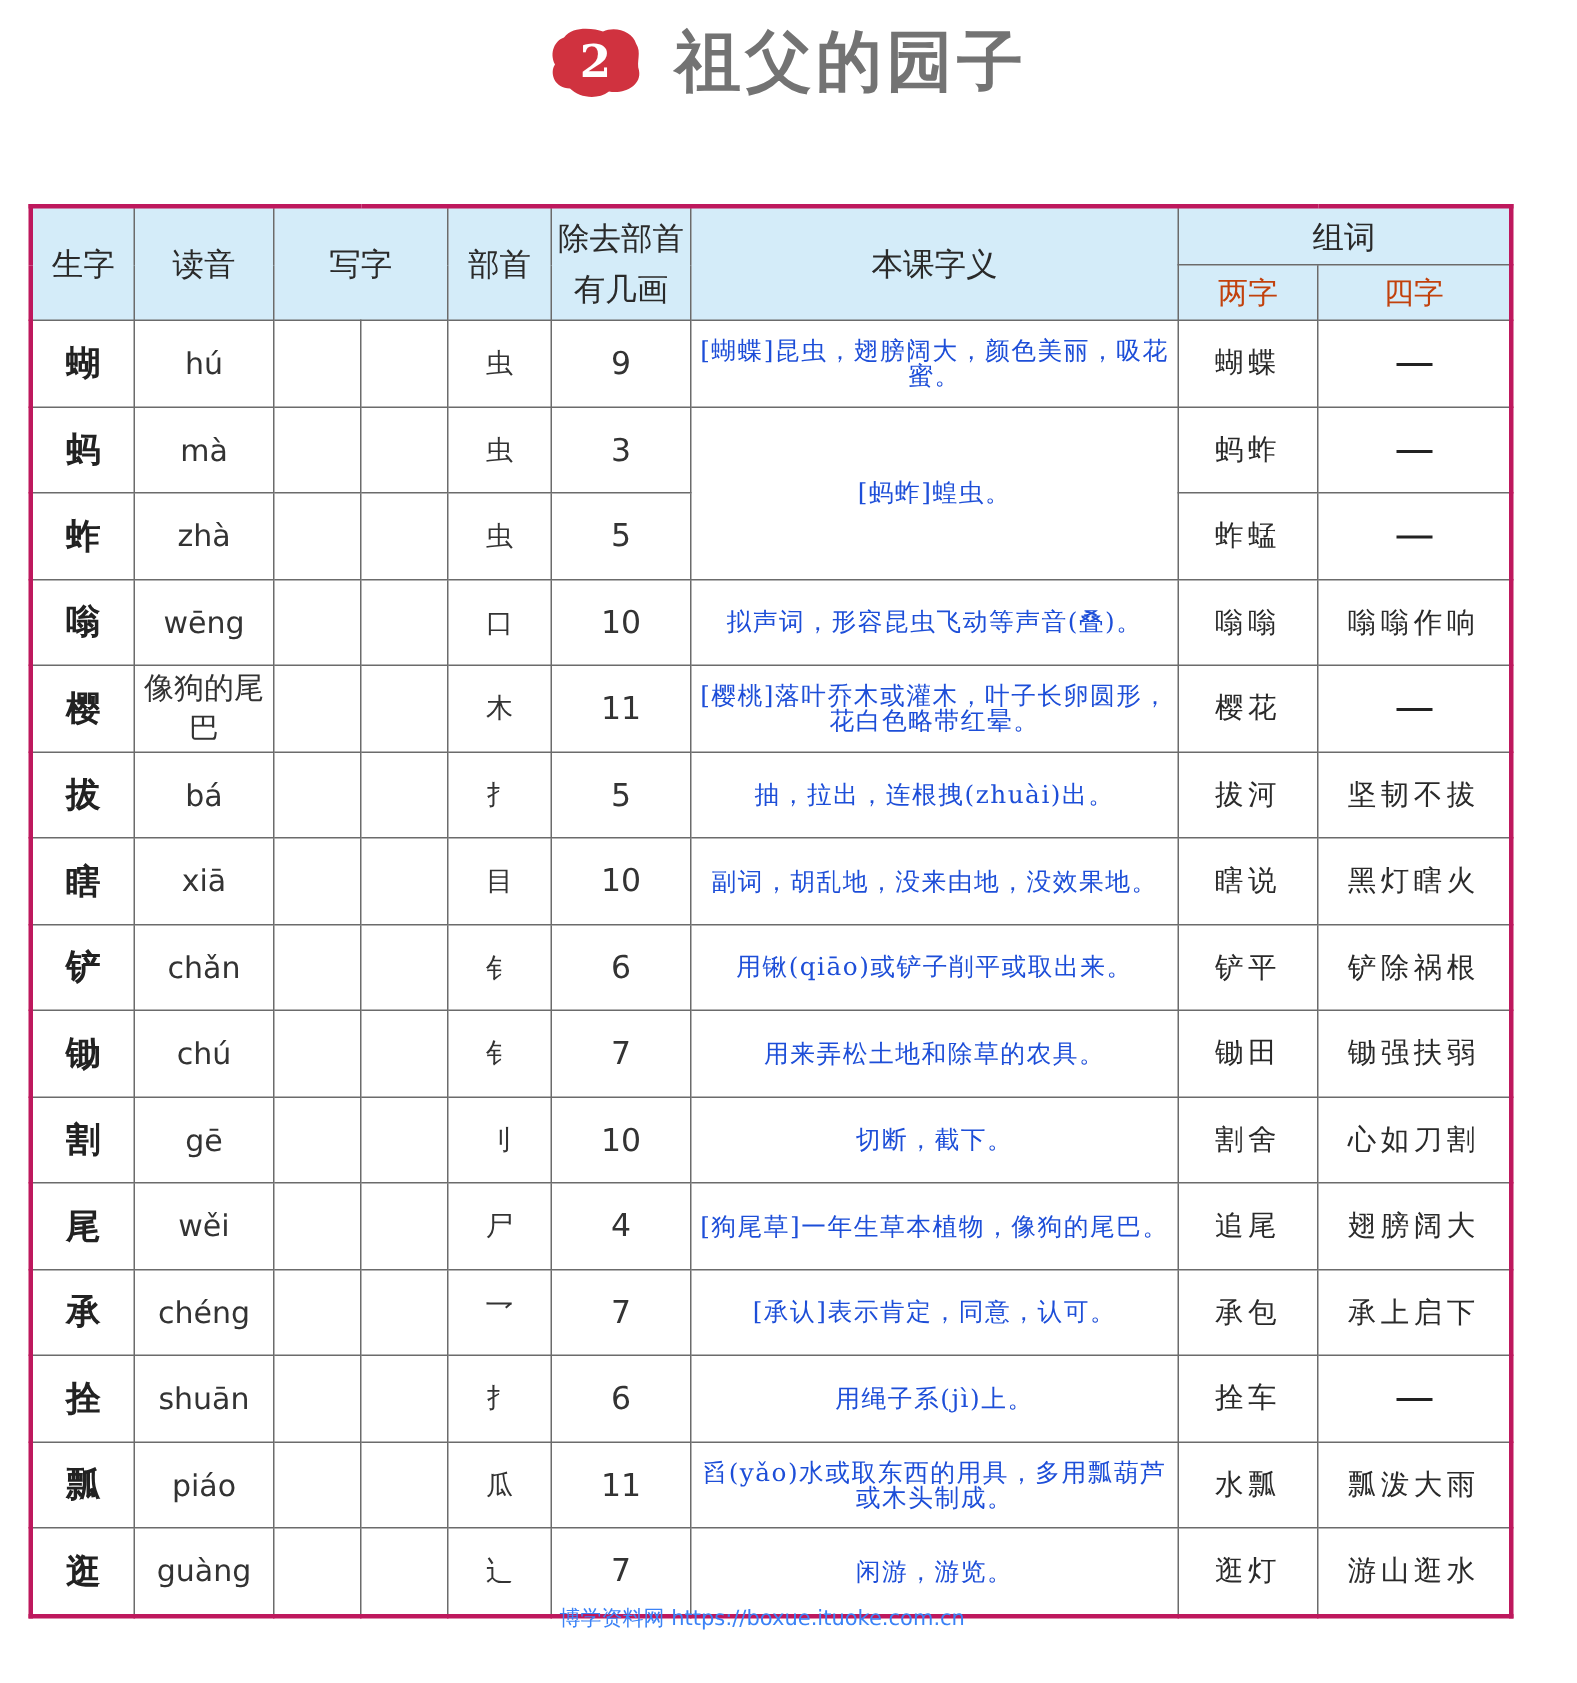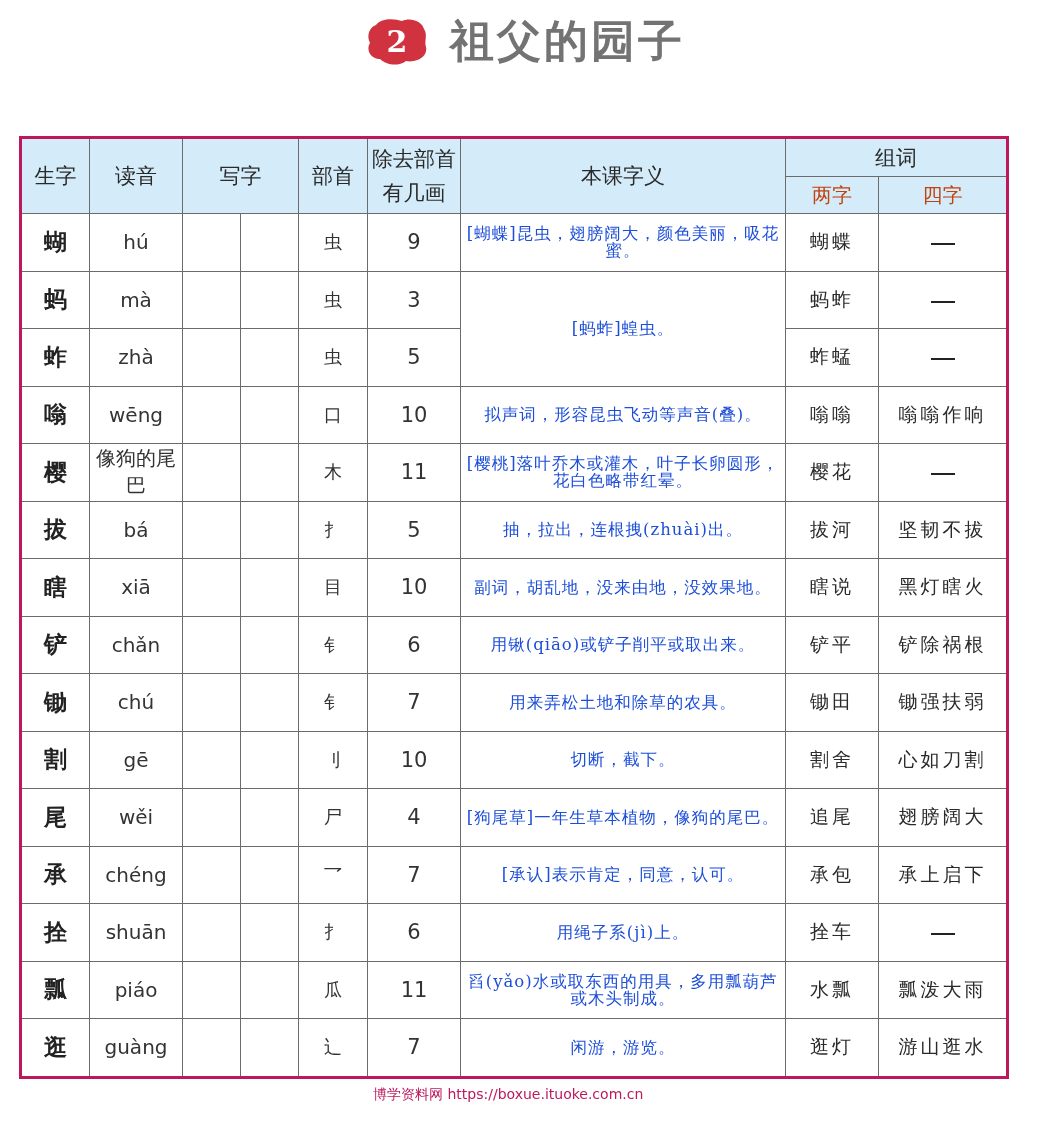--- a/index.html
+++ b/index.html
@@ -15,21 +15,21 @@
   tr.h1 th { height:37px; }
   tr.h2 th { height:36px; font-size:20px; font-family:Liberation Mono, monospace; color:#c2410c; }
   tr.row td { height:56.5px; background:#fff; }
   td.char { font-size:23px; font-weight:bold; color:#222; }
   td.py { font-size:20px; color:#333; font-family:"DejaVu Sans", sans-serif; }
   td.rad { font-size:18px; font-family:"DejaVu Serif", serif; color:#333; }
   td.num { font-size:21px; color:#333; }
   td.meaning { text-align:left; padding:2px 6px 2px 8px; font-size:16.5px; line-height:17px; font-family:"DejaVu Serif", serif; color:#1d4ed8; letter-spacing:1px; }
   td.w2, td.w4 { font-size:19px; font-family:"DejaVu Serif", serif; color:#2a2a2a; letter-spacing:3px; }
   .dash { display:inline-block; width:24px; height:2px; background:#222; vertical-align:middle; }
-  .watermark { position:absolute; left:373px; top:1070px; font-size:14px; color:#be185d; font-family:"DejaVu Sans", sans-serif;margin-top:16px; }
+  .watermark { position:absolute; left:373px; top:1070px; font-size:14px; color:#3b82f6; font-family:"DejaVu Sans", sans-serif; }
 </style>
 </head>
 <body>
 
 <div class="title-wrap">
   <div class="badge">
     <svg width="62" height="52" viewBox="0 0 62 52">
       <path d="M10 10 C16 2,30 4,36 6 C44 2,56 6,58 14 C62 20,58 26,60 32 C62 42,50 48,40 46 C32 52,20 50,14 44 C4 44,0 34,4 28 C0 20,4 12,10 10 Z" fill="#d0323f"></path>
     </svg>
     <div class="badge-num">2</div>

